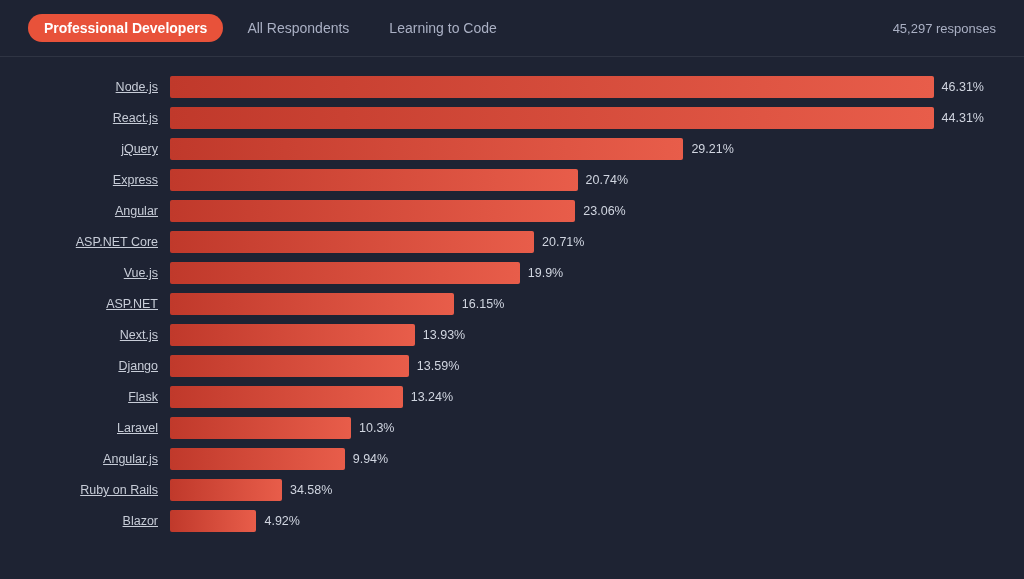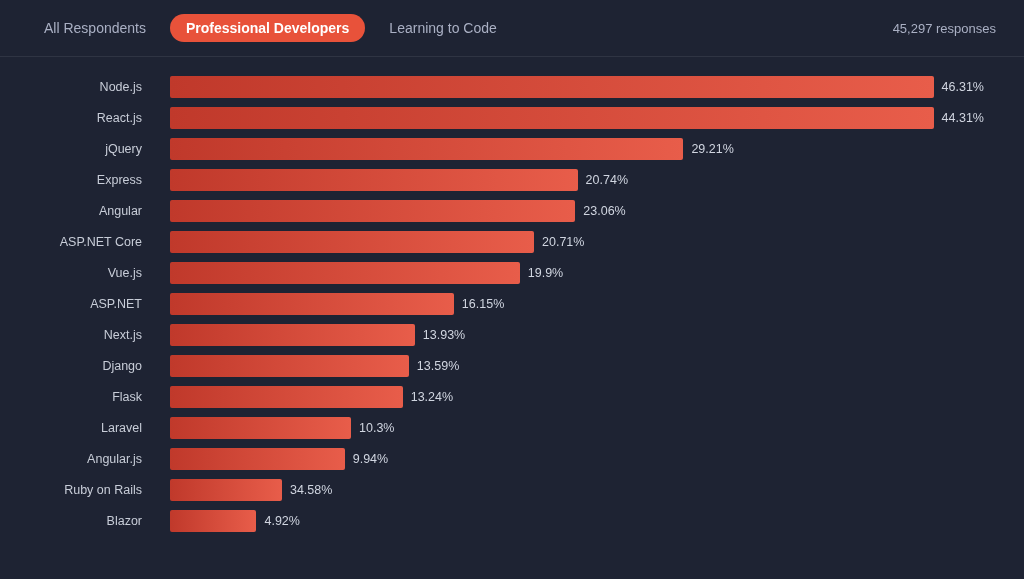--- a/index.html
+++ b/index.html
@@ -51,24 +51,25 @@
 
     .bar-row {
       display: flex;
       align-items: center;
       margin-bottom: 7px;
       min-height: 24px;
     }
     .bar-label {
       width: 130px;
       text-align: right;
-      padding-right: 28px;
+      padding-right: 12px;
       font-size: 12.5px;
       color: #c8cdd8;
       flex-shrink: 0;
+      text-decoration: underline;
     }
     .bar-wrapper {
       flex: 1;
       display: flex;
       align-items: center;
       gap: 8px;
     }
     .bar {
       height: 22px;
       background: linear-gradient(90deg, #c0392b, #e85d4a);
@@ -80,22 +81,22 @@
       color: #d0d5e0;
       white-space: nowrap;
     }
   </style>
 </head>
 <body>
 
 <div class="header">
   <div class="header-left">
 
-  <div class="tab">All Respondents</div>
-      <div class="tab active">Professional Developers</div>
+  <div class="tab active">Professional Developers</div>
+      <div class="tab">All Respondents</div>
       <div class="tab">Learning to Code</div>
     </div>
   <div class="response-count">45,297 responses</div>
 </div>
 
 <div class="chart-area">
 
 <div class="bar-row">
       <div class="bar-label">Node.js</div>
       <div class="bar-wrapper">

